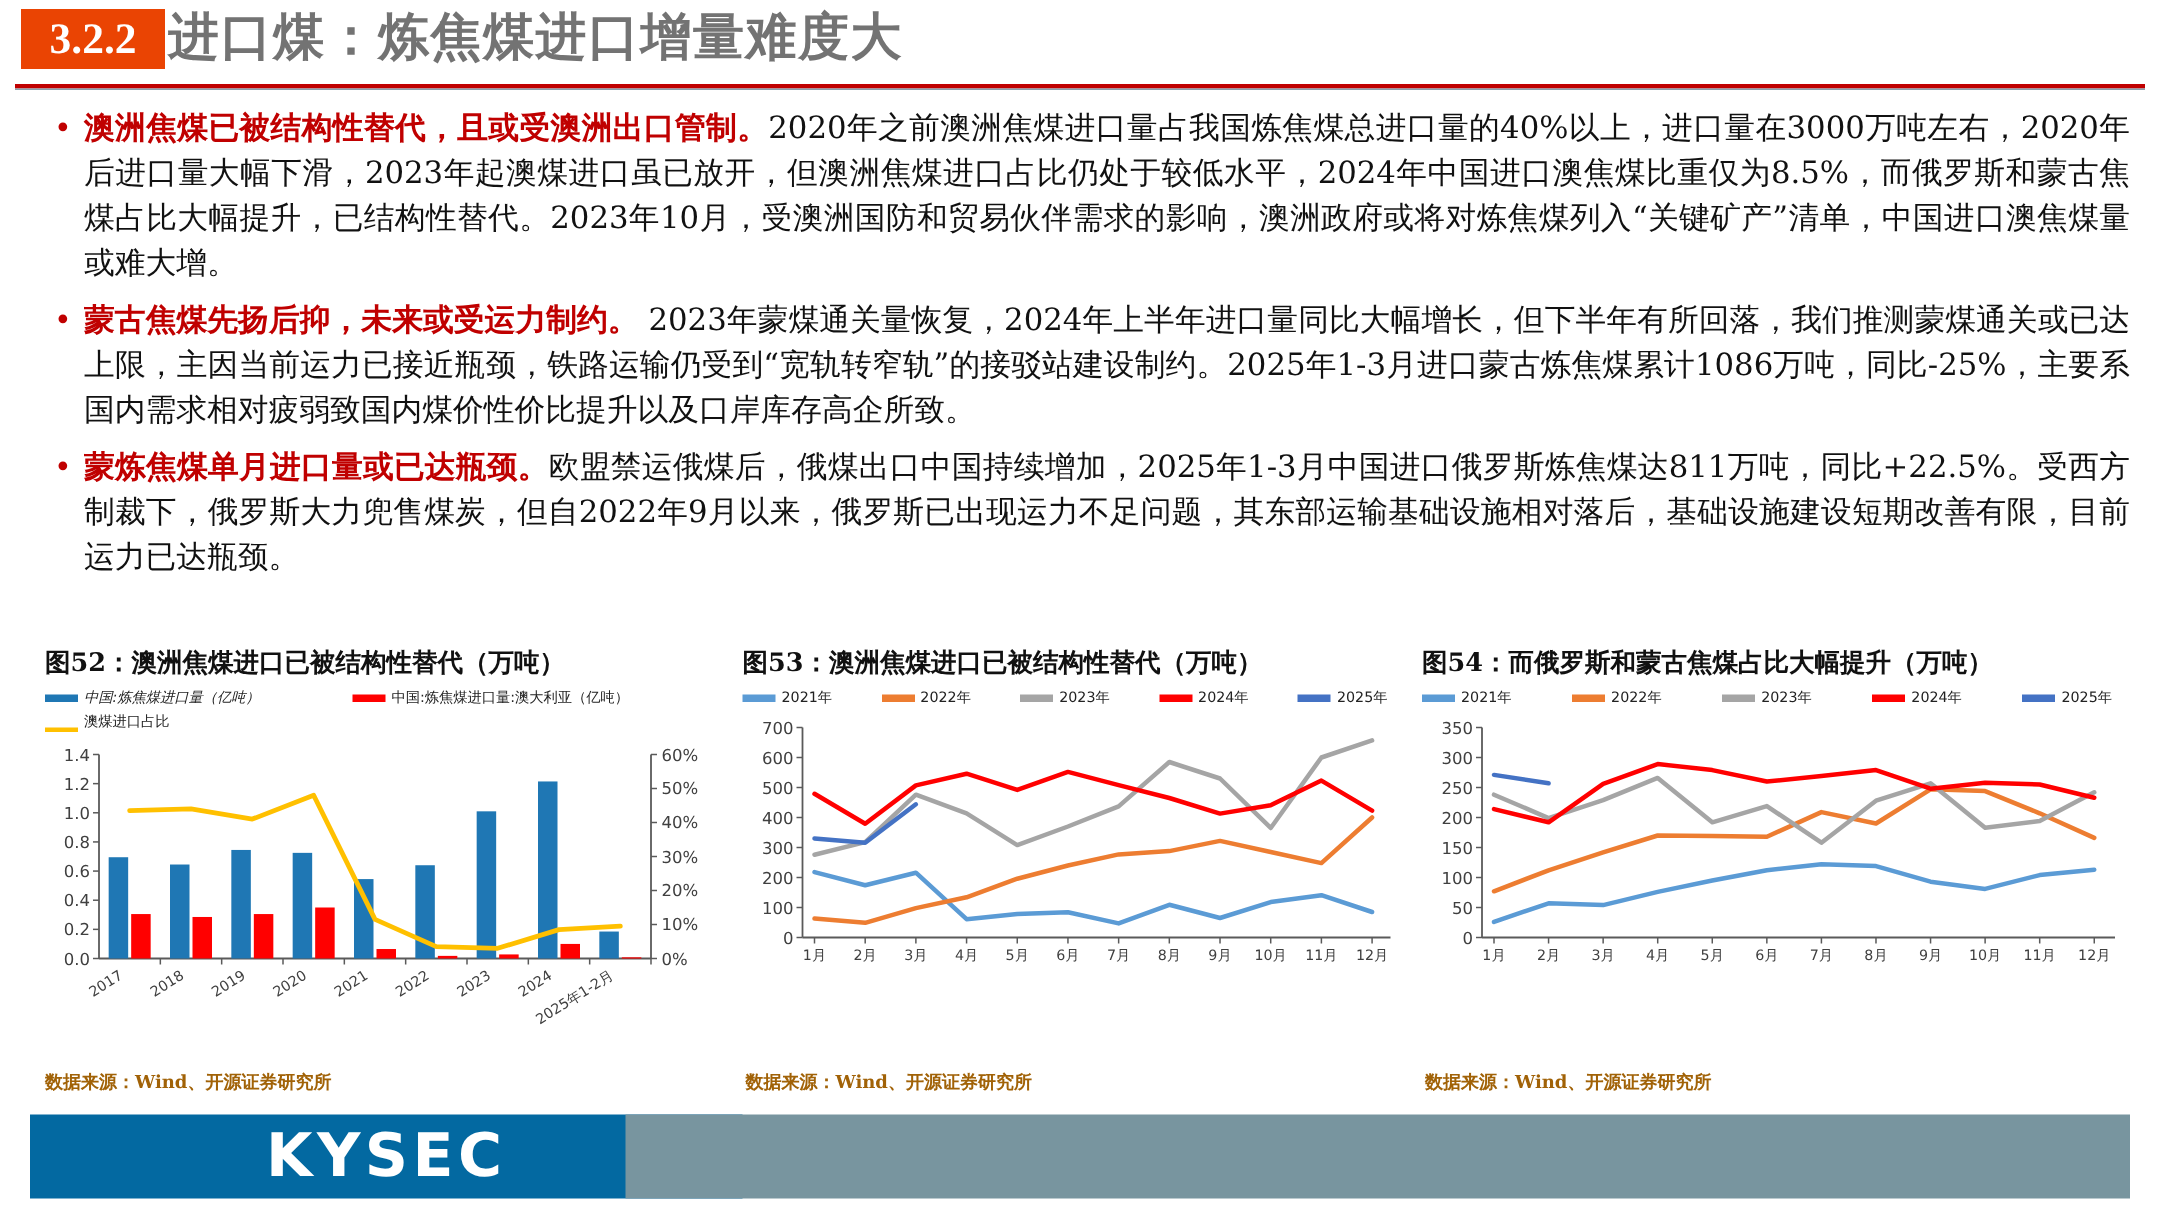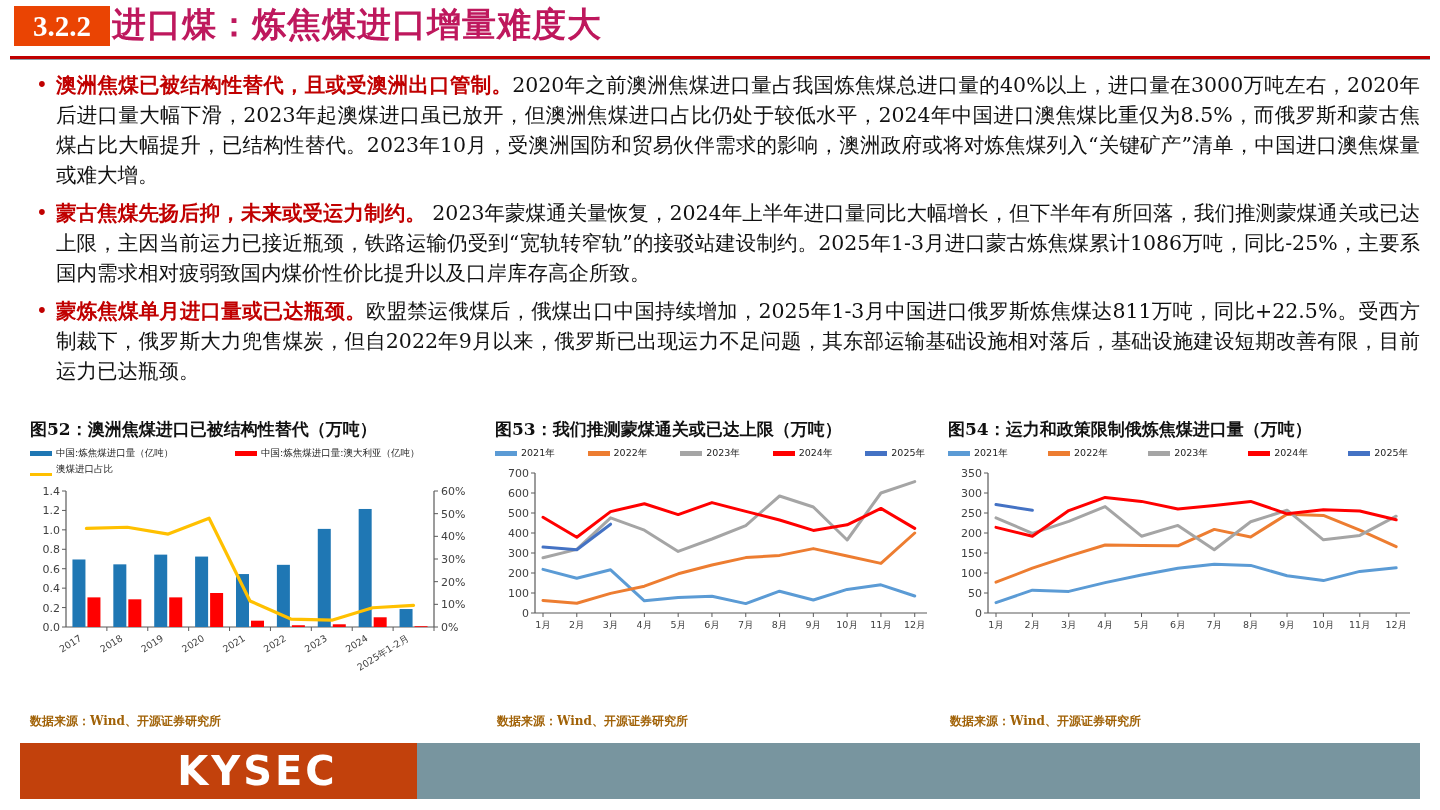--- a/index.html
+++ b/index.html
@@ -16,21 +16,21 @@
   }
   .sec-badge{
     position:absolute;left:14px;top:6px;width:96px;height:40px;
     background:#EA4403;color:#fff;
     font-family:"Liberation Serif","DejaVu Serif",serif;
     font-weight:bold;font-size:29px;letter-spacing:0px;
     display:flex;align-items:center;justify-content:center;
   }
   .sec-title{
     position:absolute;left:112px;top:2px;
-    font-size:34px;font-weight:bold;color:#be185d;
+    font-size:34px;font-weight:bold;color:#737373;
     font-family:"DejaVu Serif","Liberation Serif",serif;
     letter-spacing:1px;white-space:nowrap;
   }
   .header-rule{
     position:absolute;left:10px;top:56px;width:1420px;height:3px;
     background:#C00000;
   }
   .header-rule2{
     position:absolute;left:10px;top:59px;width:1420px;height:1px;
     background:#8aa0ad;
@@ -55,21 +55,21 @@
   .lead{color:#C00000;font-weight:bold;margin-top:10px;}
   
   .panel{position:absolute;top:418px;}
   .p1{left:30px;width:450px;}
   .p2{left:495px;width:440px;}
   .p3{left:948px;width:470px;}
   .fig-title{
     font-size:17px;font-weight:bold;color:#111;
     font-family:"DejaVu Serif","Liberation Serif",serif;
     white-space:nowrap;
-    margin:0 0 6px 0;
+    margin:12px 0 6px 0;
   }
   .legend{
     display:flex;flex-wrap:wrap;align-items:center;
     font-size:9.5px;color:#222;
     font-family:"DejaVu Sans","Liberation Sans",sans-serif;
   }
   .legend.center{justify-content:space-between;gap:9px;}
   .lg-item{display:flex;align-items:center;margin-right:10px;margin-bottom:3px;white-space:nowrap;}
   .lg-swatch{width:22px;height:5px;margin-right:4px;display:inline-block;}
   .lg-swatch.thin{height:3px;}
@@ -87,21 +87,21 @@
     font-size:12px;font-weight:bold;color:#a16207;
     font-family:"DejaVu Serif","Liberation Serif",serif;
     white-space:nowrap;
   }
   .src-1{position:absolute;left:30px;top:713px;}
   .src-2{position:absolute;left:497px;top:713px;}
   .src-3{position:absolute;left:950px;top:713px;}
   
   .foot-orange{
     position:absolute;left:20px;top:743px;width:475px;height:56px;
-    background:#c2410c;
+    background:#0369a1;
   }
   .foot-orange span{
     position:absolute;left:0;top:0;width:100%;height:100%;
     display:flex;align-items:center;justify-content:center;
     color:#fff;font-weight:bold;font-size:40px;letter-spacing:3px;
     font-family:"DejaVu Sans","Liberation Sans",sans-serif;
   }
   .foot-blue{
     position:absolute;left:417px;top:743px;width:1003px;height:56px;
     background:#78959f;
@@ -128,21 +128,21 @@
   </div>
   <div class="bullet">
     <span class="dot">•</span>
     <span class="lead">蒙炼焦煤单月进口量或已达瓶颈。</span><span>欧盟禁运俄煤后，俄煤出口中国持续增加，2025年1-3月中国进口俄罗斯炼焦煤达811万吨，同比+22.5%。受西方制裁下，俄罗斯大力兜售煤炭，但自2022年9月以来，俄罗斯已出现运力不足问题，其东部运输基础设施相对落后，基础设施建设短期改善有限，目前运力已达瓶颈。</span>
   </div>
 </div>
 
 <div class="panel p1">
   <div class="fig-title">图52：澳洲焦煤进口已被结构性替代（万吨）</div>
   <div class="legend">
-    <div class="lg-item" style="width:195px;">
+    <div class="lg-item" style="width:195px;font-style:italic;">
       <span class="lg-swatch" style="background:#1F77B4"></span>
       <span>中国:炼焦煤进口量（亿吨）</span>
     </div>
     <div class="lg-item">
       <span class="lg-swatch" style="background:#FF0000"></span>
       <span>中国:炼焦煤进口量:澳大利亚（亿吨）</span>
     </div>
     <div class="lg-item" style="width:100%;align-items:flex-end;">
       <span class="lg-swatch thin" style="background:#FFC000"></span>
       <span>澳煤进口占比</span>
@@ -219,21 +219,21 @@
         <rect x="369.55555555555554" y="130.02857142857144" width="13" height="17.97142857142856" fill="#1F77B4"></rect>
         <rect x="384.55555555555554" y="147.22285714285715" width="13" height="0.8" fill="#FF0000"></rect>
         <text x="379.55555555555554" y="161" class="axis-txt-sm" text-anchor="end" transform="rotate(-32 379.55555555555554 161)">2025年1-2月</text>
         <path d="M56.44444444444444 49.400000000000006 L97.33333333333333 48.26666666666665 L138.22222222222223 55.06666666666666 L179.1111111111111 39.19999999999999 L220 121.93333333333334 L260.88888888888886 140.06666666666666 L301.77777777777777 141.2 L342.66666666666663 128.73333333333332 L383.55555555555554 126.46666666666667 " fill="none" stroke="#FFC000" stroke-width="3.2" stroke-linejoin="round" stroke-linecap="round"></path>
       </svg>
   </div>
 </div>
 <div class="src src-1">数据来源：Wind、开源证券研究所</div>
 
 <div class="panel p2">
-  <div class="fig-title">图53：我们推测蒙煤通关或已达上限（万吨）</div>
+  <div class="fig-title">图53：澳洲焦煤进口已被结构性替代（万吨）</div>
   <div class="legend center">
     <div class="lg-item">
       <span class="lg-swatch" style="background:#5B9BD5"></span>
       <span>2021年</span>
     </div>
     <div class="lg-item">
       <span class="lg-swatch" style="background:#ED7D31"></span>
       <span>2022年</span>
     </div>
     <div class="lg-item">
@@ -297,21 +297,21 @@
         <path d="M48 137.4 L81.79310344827587 140.2 L115.58620689655173 130.4 L149.3793103448276 123.2 L183.17241379310346 110.8 L216.96551724137933 102 L250.75862068965517 94.6 L284.55172413793105 92.4 L318.3448275862069 85.6 L352.1379310344828 93 L385.93103448275866 100.4 L419.72413793103453 70 " fill="none" stroke="#ED7D31" stroke-width="3" stroke-linejoin="round" stroke-linecap="round"></path>
         <path d="M48 94.8 L81.79310344827587 86.4 L115.58620689655173 54.8 L149.3793103448276 67.2 L183.17241379310346 88.4 L216.96551724137933 76 L250.75862068965517 62.599999999999994 L284.55172413793105 33 L318.3448275862069 44 L352.1379310344828 77 L385.93103448275866 30 L419.72413793103453 18.599999999999994 " fill="none" stroke="#A5A5A5" stroke-width="3" stroke-linejoin="round" stroke-linecap="round"></path>
         <path d="M48 54.2 L81.79310344827587 74.19999999999999 L115.58620689655173 48.599999999999994 L149.3793103448276 40.8 L183.17241379310346 51.599999999999994 L216.96551724137933 39.599999999999994 L250.75862068965517 48.39999999999999 L284.55172413793105 57 L318.3448275862069 67.4 L352.1379310344828 61.8 L385.93103448275866 45.400000000000006 L419.72413793103453 65.39999999999999 " fill="none" stroke="#FF0000" stroke-width="3" stroke-linejoin="round" stroke-linecap="round"></path>
         <path d="M48 84 L81.79310344827587 86.80000000000001 L115.58620689655173 61.2 " fill="none" stroke="#4472C4" stroke-width="3" stroke-linejoin="round" stroke-linecap="round"></path>
       </svg>
   </div>
 </div>
 <div class="src src-2">数据来源：Wind、开源证券研究所</div>
 
 <div class="panel p3">
-  <div class="fig-title">图54：运力和政策限制俄炼焦煤进口量（万吨）</div>
+  <div class="fig-title">图54：而俄罗斯和蒙古焦煤占比大幅提升（万吨）</div>
   <div class="legend center">
     <div class="lg-item">
       <span class="lg-swatch" style="background:#5B9BD5"></span>
       <span>2021年</span>
     </div>
     <div class="lg-item">
       <span class="lg-swatch" style="background:#ED7D31"></span>
       <span>2022年</span>
     </div>
     <div class="lg-item">

